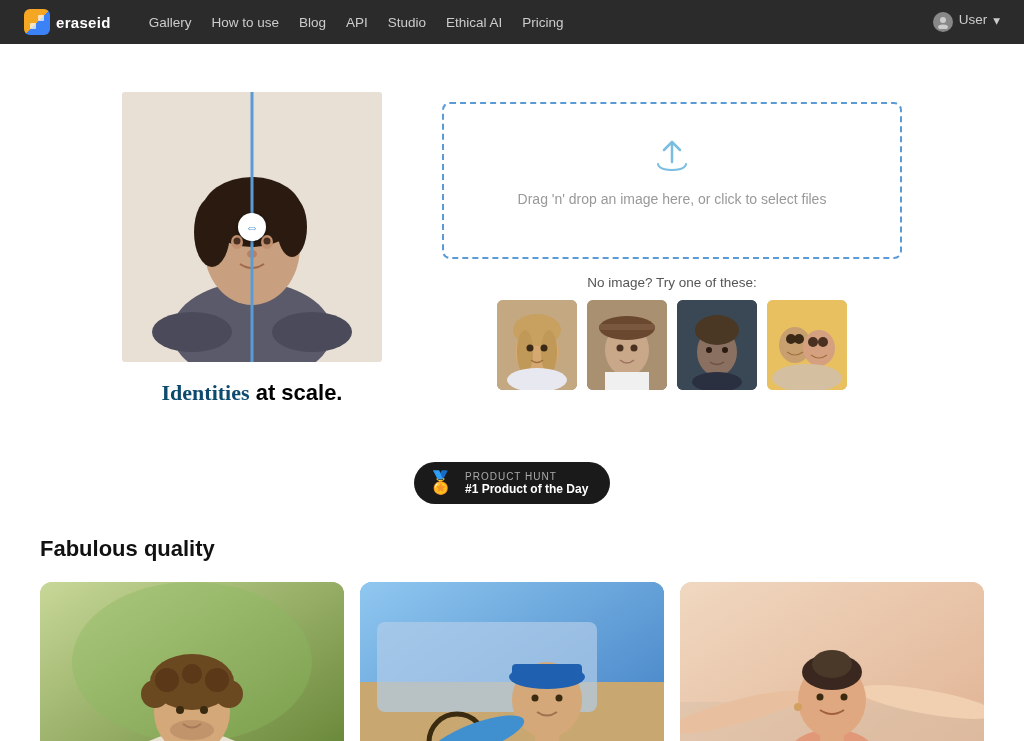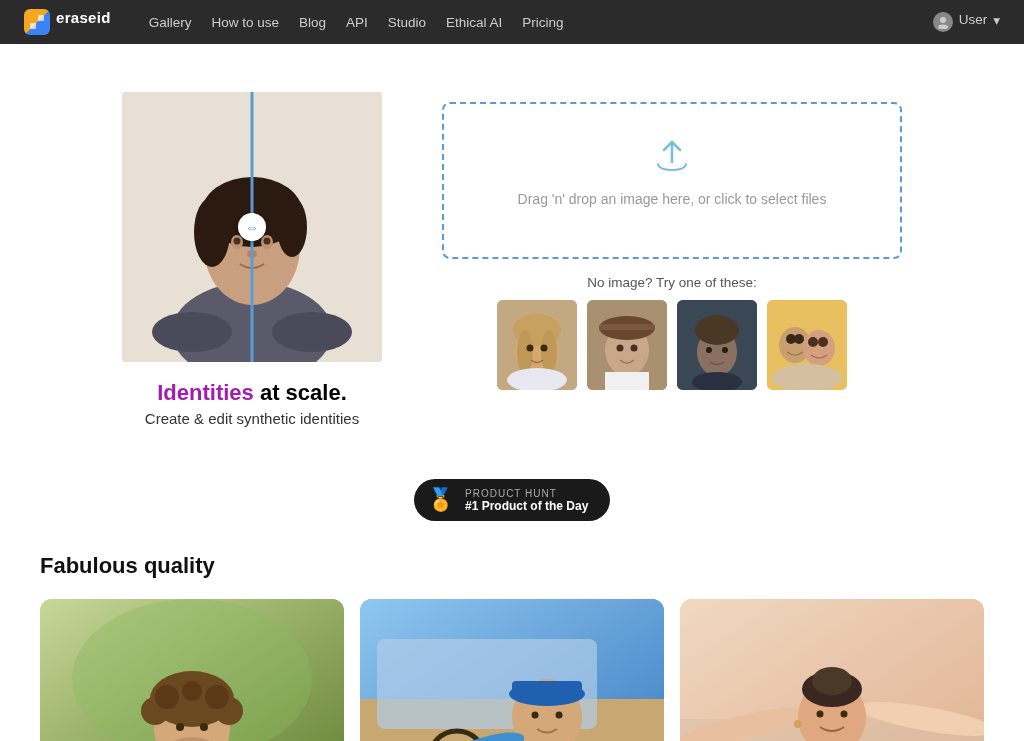--- a/index.html
+++ b/index.html
@@ -11,21 +11,21 @@
       display: flex;
       align-items: center;
       padding: 0 24px;
       height: 44px;
       position: sticky;
       top: 0;
       z-index: 100;
     }
     .nav-logo {
       display: flex;
-      align-items: flex-start;
+      align-items: center;
       gap: 6px;
       margin-right: 28px;
     }
     .nav-logo-icon {
       width: 26px;
       height: 26px;
       border-radius: 6px;
       background: linear-gradient(135deg, #f5a623 50%, #3b82f6 50%);
       display: flex;
       align-items: center;
@@ -135,21 +135,22 @@
     .hero-caption {
       margin-top: 18px;
       text-align: center;
     }
     .hero-caption-title {
       font-size: 22px;
       font-weight: 700;
       margin-bottom: 4px;
     }
     .hero-caption-title .word-identities {
-      color: #a21caf;
+      color: #0c4a6e;
+      font-family: Liberation Serif, serif;
     }
     .hero-caption-title .word-scale {
       color: #000000;
     }
     .hero-caption-sub {
       font-size: 15px;
       color: #333;
     }
 
     
@@ -355,21 +356,20 @@
 
       <div class="slider-line"></div>
       <div class="slider-handle">⇔</div>
     </div>
     <div class="hero-caption">
       <div class="hero-caption-title">
         <span class="word-identities">Identities</span>
         <span> </span>
         <span class="word-scale">at scale.</span>
       </div>
-      <div class="hero-caption-sub">Create &amp; edit synthetic identities</div>
     </div>
   </div>
 
   <div class="hero-right">
     <div class="upload-box">
       <div class="upload-icon">
         <svg width="36" height="32" viewBox="0 0 36 32" fill="none">
           <path d="M18 2 L18 22" stroke="#7bbde0" stroke-width="2.5" stroke-linecap="round"></path>
           <path d="M10 10 L18 2 L26 10" stroke="#7bbde0" stroke-width="2.5" stroke-linecap="round" stroke-linejoin="round"></path>
           <path d="M4 24 C4 24 4 30 18 30 C32 30 32 24 32 24" stroke="#7bbde0" stroke-width="2" stroke-linecap="round" fill="none"></path>

